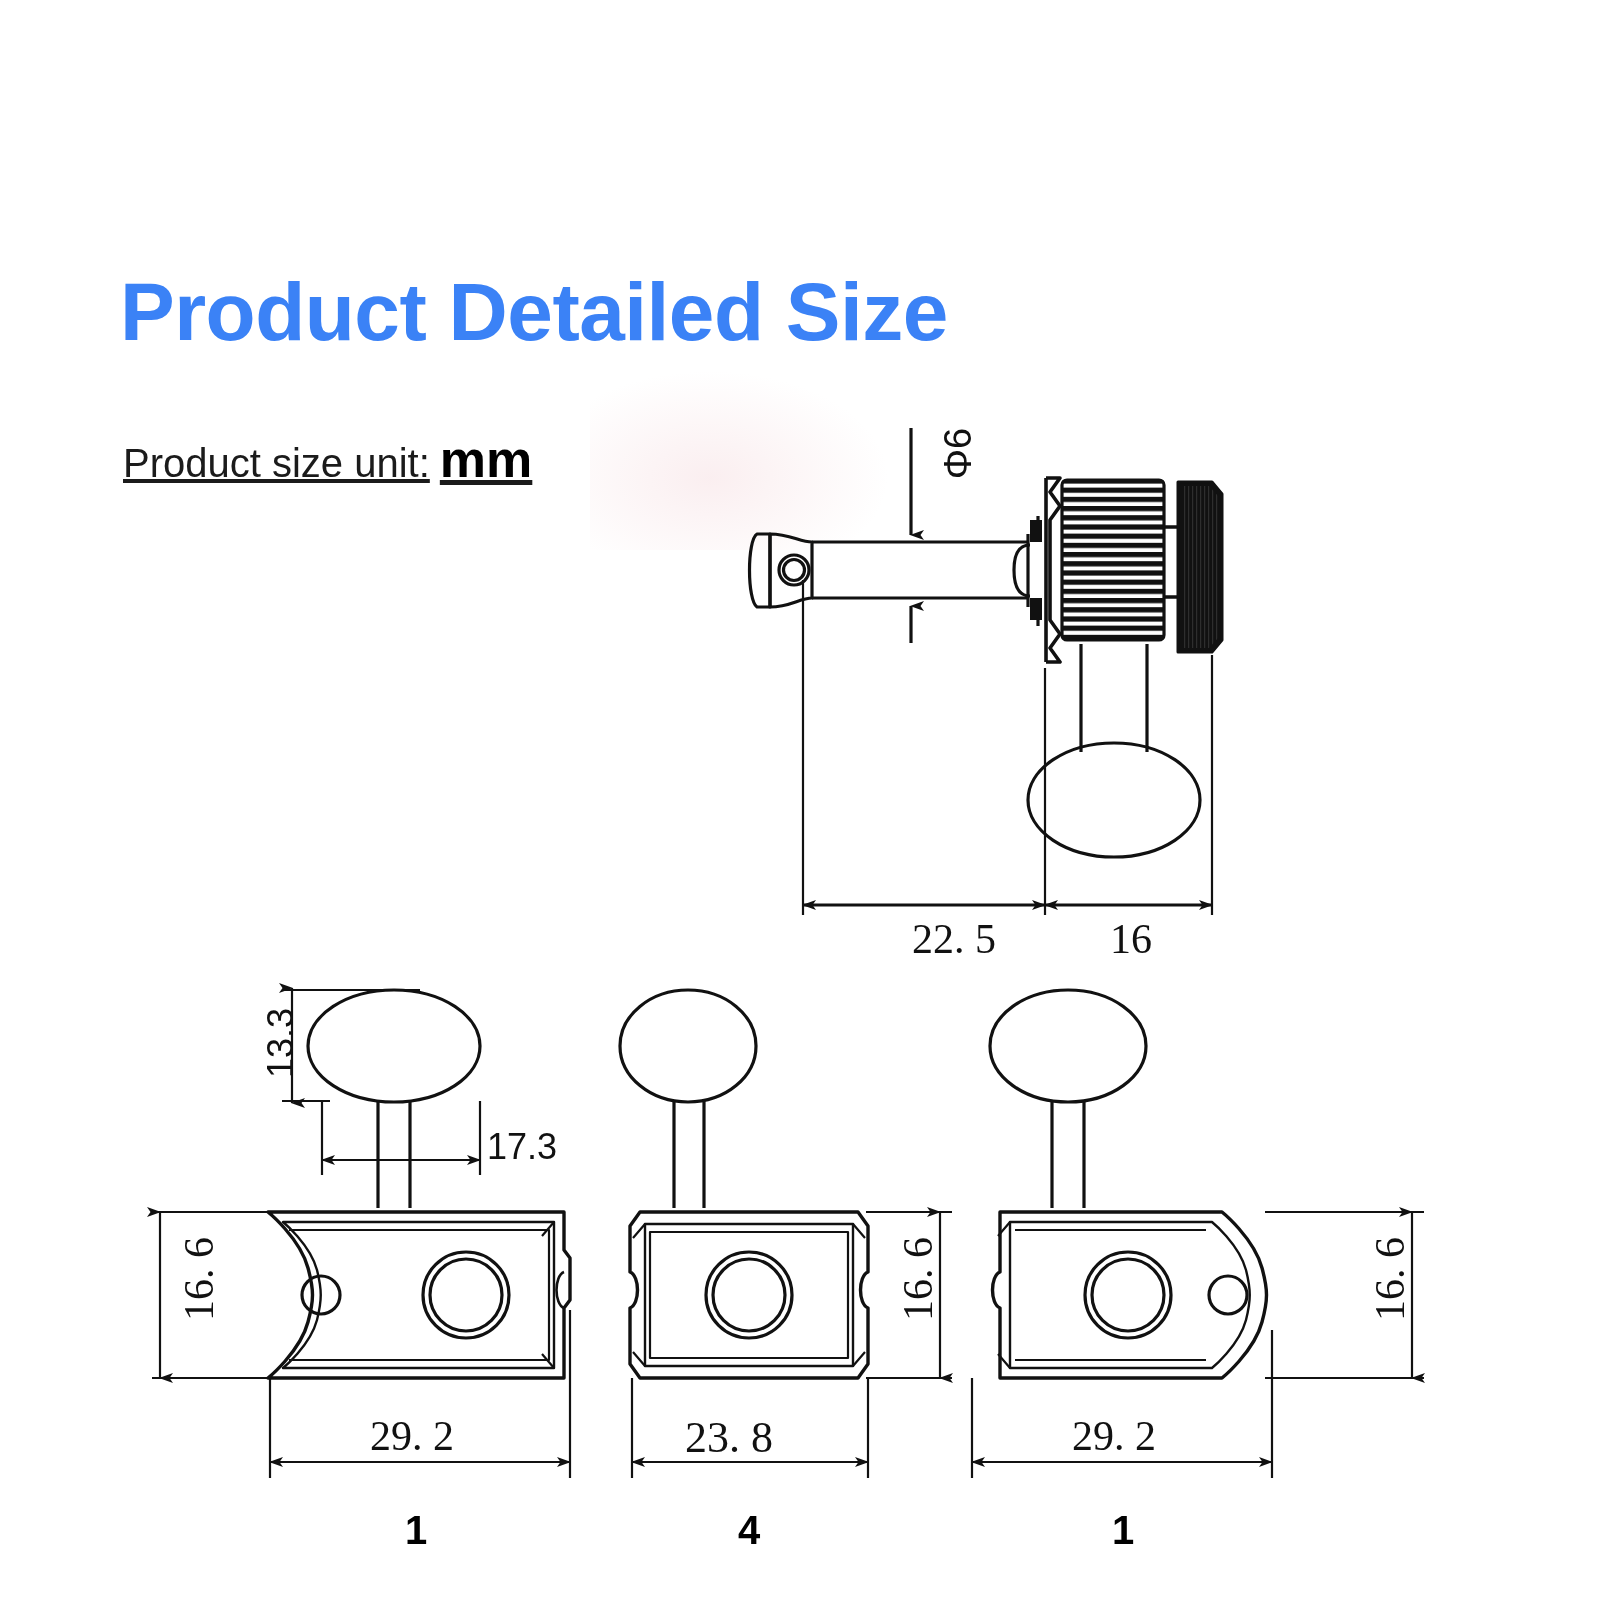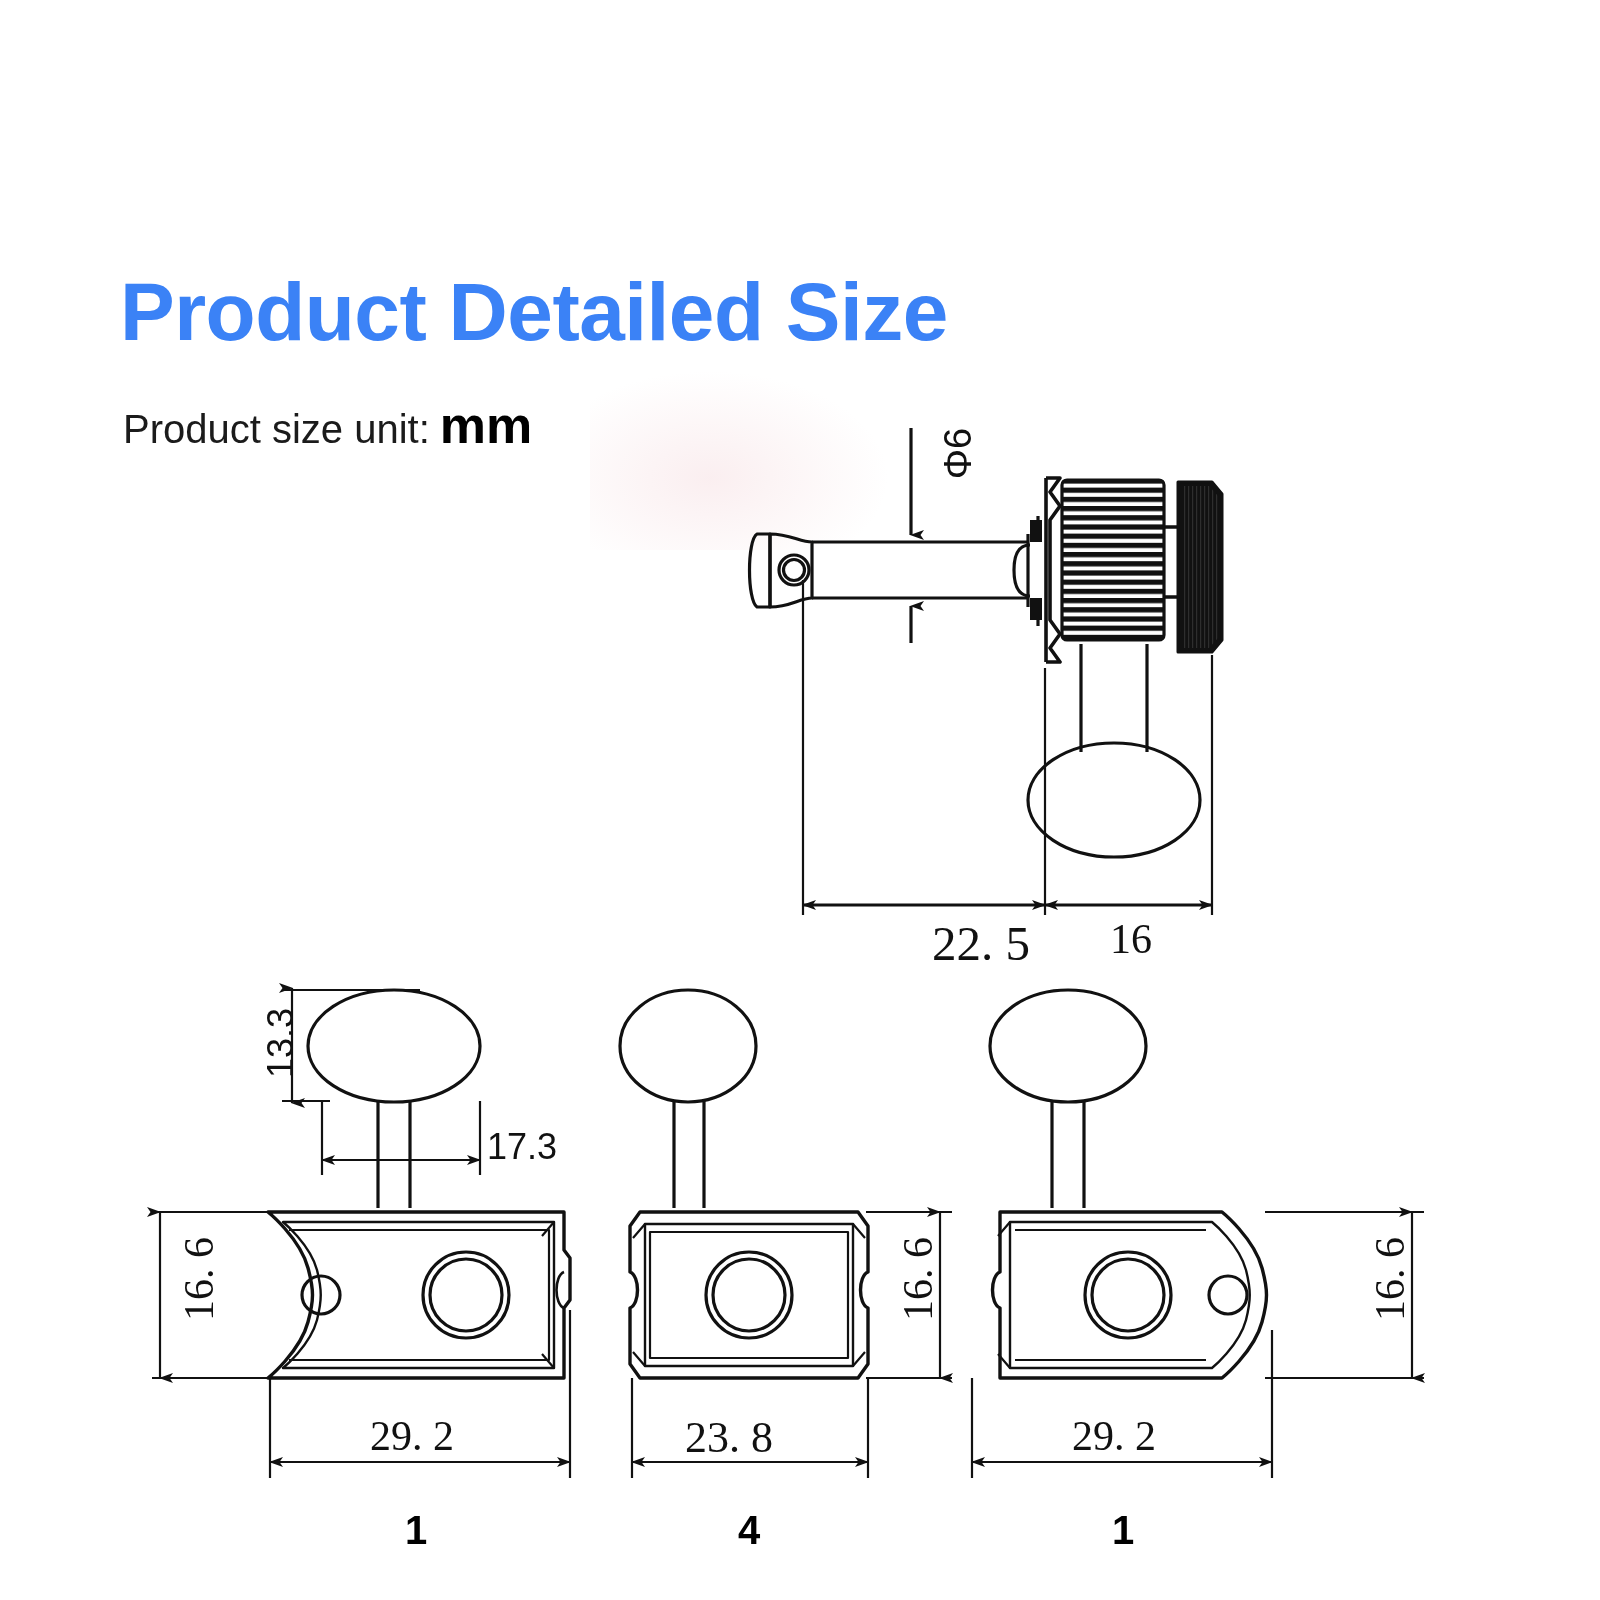--- a/index.html
+++ b/index.html
@@ -21,23 +21,23 @@
     color:#1b1b1b;white-space:nowrap;
   }
   .hdr-title{
     position:absolute;left:120px;top:265px;
     font-size:82px;font-weight:700;letter-spacing:-.5px;
     color:#3b82f6;white-space:nowrap;
   }
   .hdr-unit{
     position:absolute;left:123px;top:395px;
     font-size:40px;font-weight:400;color:#1b1b1b;white-space:nowrap;
-    display:flex;align-items:baseline;gap:10px;
-  }
-  .hdr-unit .unit-val{font-size:52px;font-weight:700;color:#000;}
+    display:flex;align-items:baseline;gap:10px;text-decoration:underline;
+  }
+  .hdr-unit .unit-val{font-size:52px;font-weight:700;color:#000;margin-top:34px;}
 
   
   .draw{position:absolute;left:0;top:0;width:1600px;height:1600px;}
 
   
   .ghost{
     position:absolute;left:590px;top:370px;width:300px;height:180px;
     background:radial-gradient(ellipse at 40% 60%, rgba(240,200,205,.30), rgba(255,255,255,0) 70%);
     pointer-events:none;
   }
@@ -266,21 +266,21 @@
           <line x1="972" y1="1378" x2="972" y2="1478"></line>
           <line x1="1272" y1="1330" x2="1272" y2="1478"></line>
         </g>
       </g>
 
     </g>
   </svg>
 
   <div class="dimtxt sans rot90" style="left:915px;top:432px;width:86px;text-align:center;font-size:38px;">Φ6</div>
 
-  <div class="dimtxt" style="left:932px;top:915px;font-size:49px;">22. 5</div>
+  <div class="dimtxt" style="left:912px;top:915px;font-size:42px;">22. 5</div>
 
   <div class="dimtxt" style="left:1110px;top:915px;font-size:42px;">16</div>
 
   <div class="dimtxt sans rot90" style="left:233px;top:1022px;width:96px;text-align:center;font-size:36px;">13.3</div>
 
   <div class="dimtxt sans" style="left:487px;top:1126px;font-size:36px;text-align:center;">17.3</div>
 
   <div class="dimtxt rot90" style="left:139px;top:1255px;width:120px;text-align:center;font-size:42px;">16. 6</div>
 
   <div class="dimtxt" style="left:370px;top:1412px;font-size:42px;">29. 2</div>

